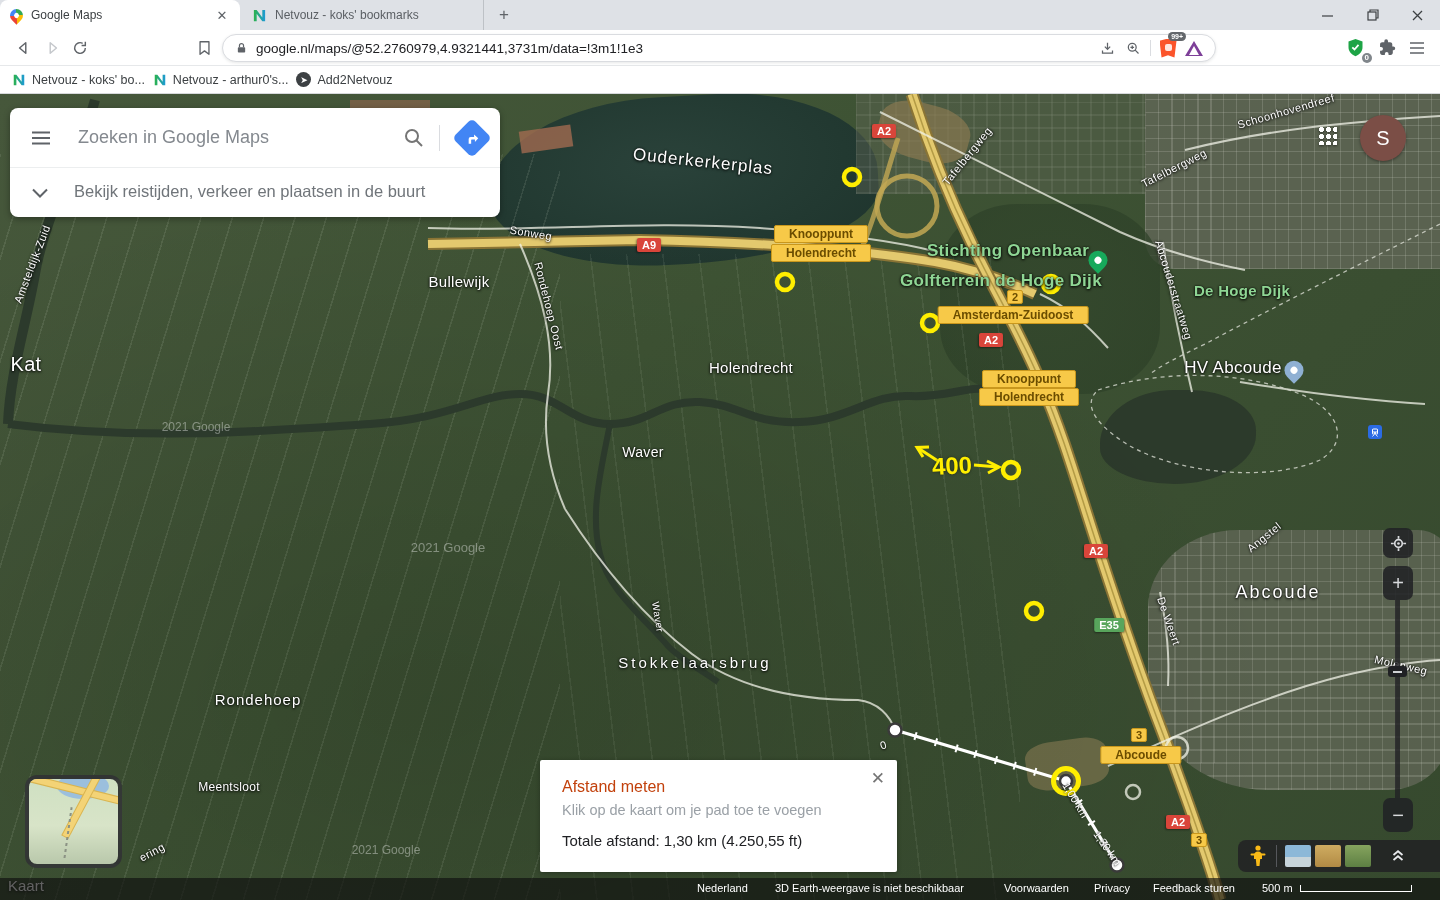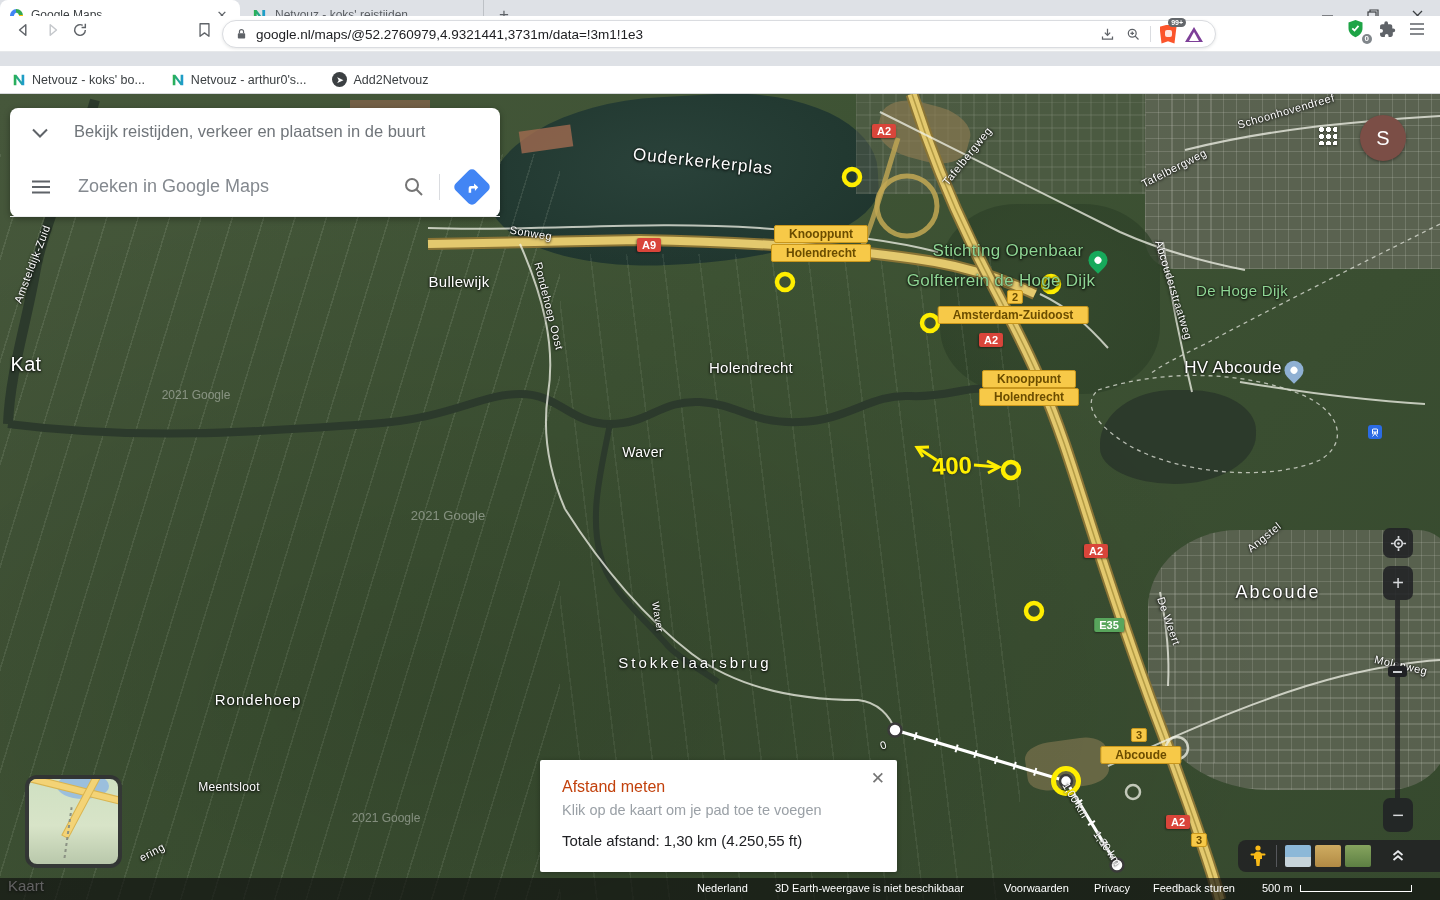--- a/index.html
+++ b/index.html
@@ -15,54 +15,54 @@
   .tab.inactive{left:242px;width:242px;color:#5f6368;border-right:1px solid #bdc1c6;}
   .tab .title{font-size:12px;color:#3c4043;white-space:nowrap;overflow:hidden;flex:1;}
   .tab.inactive .title{color:#5a5e63;}
   .tabclose{font-size:13px;color:#5f6368;width:16px;text-align:center;cursor:default;}
   .newtab{position:absolute;left:492px;top:4px;width:24px;height:24px;font-size:17px;color:#5f6368;text-align:center;line-height:22px;}
   .mapspin{width:13px;height:13px;border-radius:50% 50% 50% 0;transform:rotate(-45deg);
     background:conic-gradient(from -45deg,#4285f4 0 25%,#34a853 0 50%,#fbbc04 0 75%,#ea4335 0);position:relative;flex:none;}
   .mapspin:after{content:"";position:absolute;left:4px;top:4px;width:5px;height:5px;border-radius:50%;background:#fff;}
   .wincontrols{position:absolute;right:0;top:0;height:30px;display:flex;}
   .winbtn{width:45px;height:30px;display:flex;align-items:center;justify-content:center;color:#3c4043;}
-  #toolbar{position:absolute;top:16px;left:0;width:100%;height:36px;background:#fff;border-bottom:1px solid #e6e8ea;display:flex;}
+  #toolbar{position:absolute;top:30px;left:0;width:100%;height:36px;background:#fff;border-bottom:1px solid #e6e8ea;display:flex;align-items:center;}
   .navic{width:28px;height:28px;display:flex;align-items:center;justify-content:center;color:#5f6368;flex:none;}
   .navic.dis{color:#c4c7cb;}
   #urlbar{position:absolute;left:222px;top:4px;width:994px;height:28px;background:#fff;border:1px solid #dadce0;
     border-radius:14px;display:flex;align-items:center;box-shadow:0 1px 3px rgba(60,64,67,.12);padding:0 8px 0 12px;}
   #urltext{font-size:13.5px;color:#202124;flex:1;white-space:nowrap;overflow:hidden;margin-left:8px;}
   .urlic{width:26px;height:26px;display:flex;align-items:center;justify-content:center;color:#5f6368;flex:none;position:relative;}
   .vsep{width:1px;height:16px;background:#dadce0;margin:0 4px;flex:none;}
   .badge{position:absolute;top:-3px;right:-5px;background:#63676b;color:#fff;font-size:7px;
     border-radius:7px;padding:1px 3px;line-height:1;font-weight:bold;}
   .badge.gray0{background:#80868b;top:auto;bottom:-2px;right:-4px;font-size:8px;}
   .braveshield{width:17px;height:19px;background:#fb542b;clip-path:polygon(50% 0,100% 12%,88% 100%,50% 88%,12% 100%,0 12%);position:relative;}
   .braveshield:after{content:"";position:absolute;left:5px;top:5px;width:7px;height:7px;background:#fff;border-radius:2px;opacity:.85;}
   .battri{width:0;height:0;border-left:9px solid transparent;border-right:9px solid transparent;border-bottom:15px solid #7d3f98;position:relative;}
   .battri:after{content:"";position:absolute;left:-5px;top:5px;width:0;height:0;border-left:5px solid transparent;border-right:5px solid transparent;border-bottom:9px solid #fff;}
-  #bookmarksbar{position:absolute;top:66px;left:0;width:100%;height:28px;background:#fff;border-bottom:1px solid #d7d9dc;display:flex;align-items:center;gap:26px;padding-left:12px;}
+  #bookmarksbar{position:absolute;top:66px;left:0;width:100%;height:28px;background:#fff;border-bottom:1px solid #d7d9dc;display:flex;align-items:center;gap:8px;padding-left:12px;}
   .bmitem{display:flex;align-items:center;gap:6px;font-size:12.5px;color:#3c4043;}
   .globeic{width:15px;height:15px;border-radius:50%;background:#3c4043;color:#fff;font-size:9px;display:flex;align-items:center;justify-content:center;}
 
   
   #map{position:absolute;top:94px;left:0;width:1440px;height:806px;overflow:hidden;
     background:linear-gradient(135deg,#46573b 0%,#3e5334 40%,#36492e 100%);}
   #map-svg{position:absolute;left:0;top:0;z-index:3;}
   .patch{position:absolute;z-index:1;}
   .urban{background-color:#5e6554;background-image:
     repeating-linear-gradient(0deg,rgba(215,215,205,.22) 0 1.5px,transparent 1.5px 13px),
     repeating-linear-gradient(90deg,rgba(215,215,205,.22) 0 1.5px,transparent 1.5px 13px);}
   .fieldlines{z-index:2;}
   .lake{background:radial-gradient(ellipse at 45% 40%,#2a423a 0%,#223931 60%,#1e332c 100%);}
   .maplabel{position:absolute;z-index:5;color:#fff;text-shadow:0 1px 3px rgba(0,0,0,.95),0 0 2px rgba(0,0,0,.8);
     white-space:nowrap;transform:translate(-50%,-50%);font-size:15px;letter-spacing:.3px;}
   .street{font-size:11px;letter-spacing:.5px;font-weight:500;}
-  .green{color:#8fd694;font-weight:400;}
-  .wm{position:absolute;z-index:4;color:rgba(255,255,255,.38);font-size:12px;transform:translate(-50%,-50%);white-space:nowrap;}
+  .green{color:#8fd694;font-weight:700;}
+  .wm{position:absolute;z-index:4;color:rgba(255,255,255,.38);font-size:12px;transform:translate(-50%,-50%);white-space:nowrap;margin-top:32px;}
   .rbadge{position:absolute;z-index:6;transform:translate(-50%,-50%);font-size:11px;font-weight:bold;color:#fff;
     background:#d9453a;border-radius:2px;padding:1px 5px;box-shadow:0 1px 2px rgba(0,0,0,.4);}
   .gbadge{background:#58a55c;}
   .ybadge{position:absolute;z-index:6;transform:translate(-50%,-50%);font-size:12px;font-weight:bold;color:#6b4d00;
     background:#f7c948;border:1.5px solid #c9971c;border-radius:2px;padding:1px 14px;white-space:nowrap;}
   .ybadge.sm{font-size:11px;padding:0 4px;}
   .pin{position:absolute;z-index:6;width:19px;height:19px;border-radius:50% 50% 50% 0;transform:translate(-50%,-70%) rotate(-45deg);}
   .pin .dot{position:absolute;left:6px;top:6px;width:7px;height:7px;border-radius:50%;background:#fff;}
   .anno400{position:absolute;z-index:7;transform:translate(-50%,-50%) rotate(-3deg);color:#ffee00;
     font-size:24px;font-weight:bold;text-shadow:0 0 3px rgba(0,0,0,.5);}
@@ -123,21 +123,21 @@
     <div class="tab inactive">
       <svg width="15" height="15" viewBox="0 0 16 16">
         <defs>
             <linearGradient id="ng" x1="0" y1="0" x2="1" y2="0">
               <stop offset="0" stop-color="#2bb24c"></stop>
               <stop offset="1" stop-color="#1d9ad6"></stop>
             </linearGradient>
           </defs>
         <path d="M2,14 V2 H5 L11,10 V2 H14 V14 H11 L5,6 V14 Z" fill="url(#ng)"></path>
       </svg>
-      <div class="title">Netvouz - koks' reistijden</div>
+      <div class="title">Netvouz - koks' bookmarks</div>
     </div>
     <div class="newtab">+</div>
     <div class="wincontrols">
       <div class="winbtn">
           <svg width="11" height="11" viewBox="0 0 11 11">
             <path d="M0,6 h11" stroke="#3c4043" stroke-width="1.2"></path>
           </svg>
         </div>
       <div class="winbtn">
           <svg width="12" height="12" viewBox="0 0 12 12">
@@ -393,41 +393,41 @@
         <path d="M1.5,8.5 L3,6.8 M6.5,8.5 L5,6.8" stroke="#fff" stroke-width="0.9"></path>
       </svg>
   </div>
 
   <div class="anno400" style="left:952px;top:372px">400</div>
   <div class="pathlbl" style="left:880px;top:645px;transform:rotate(-18deg)">0</div>
   <div class="pathlbl" style="left:1056px;top:700px;transform:rotate(59deg)">1,00 km</div>
   <div class="pathlbl" style="left:1088px;top:748px;transform:rotate(55deg)">1,30 km</div>
 
   <div id="searchcard">
-    <div id="explorerow">
-      <svg width="16" height="10" viewBox="0 0 16 10" style="margin-top:8px">
-          <path d="M1,1.5 L8,8.5 L15,1.5" fill="none" stroke="#5f6368" stroke-width="2"></path>
-        </svg>
-      <div id="exploretext">Bekijk reistijden, verkeer en plaatsen in de buurt</div>
-    </div>
     <div id="searchrow">
       <svg width="18" height="14" viewBox="0 0 18 14">
           <path d="M0,1.5 H18 M0,7 H18 M0,12.5 H18" stroke="#5f6368" stroke-width="2"></path>
         </svg>
       <input id="searchinput" placeholder="Zoeken in Google Maps" style="">
       <svg width="22" height="22" viewBox="0 0 22 22">
           <circle cx="9" cy="9" r="6" fill="none" stroke="#757575" stroke-width="2"></circle>
           <path d="M13.5,13.5 L19,19" stroke="#757575" stroke-width="2"></path>
         </svg>
       <div class="vsep" style="height:26px;margin:0 6px 0 14px"></div>
       <div class="dirdiamond">
         <svg width="15" height="15" viewBox="0 0 18 18">
             <path d="M5,15 V9.5 a2.5,2.5 0 0 1 2.5,-2.5 h4 V4 L16.5,8.5 12.5,13 V10 h-4 a.5,.5 0 0 0 -.5,.5 V15 z" fill="#fff"></path>
           </svg>
       </div>
+    </div>
+    <div id="explorerow">
+      <svg width="16" height="10" viewBox="0 0 16 10" style="margin-top:8px">
+          <path d="M1,1.5 L8,8.5 L15,1.5" fill="none" stroke="#5f6368" stroke-width="2"></path>
+        </svg>
+      <div id="exploretext">Bekijk reistijden, verkeer en plaatsen in de buurt</div>
     </div>
   </div>
 
   <div id="appsgrid"></div>
   <div id="avatar">S</div>
 
   <div class="darkbtn" style="top:434px;height:30px">
     <svg width="17" height="17" viewBox="0 0 18 18">
         <circle cx="9" cy="9" r="4" fill="none" stroke="#d8dadd" stroke-width="1.8"></circle>
         <circle cx="9" cy="9" r="1.4" fill="#d8dadd"></circle>

